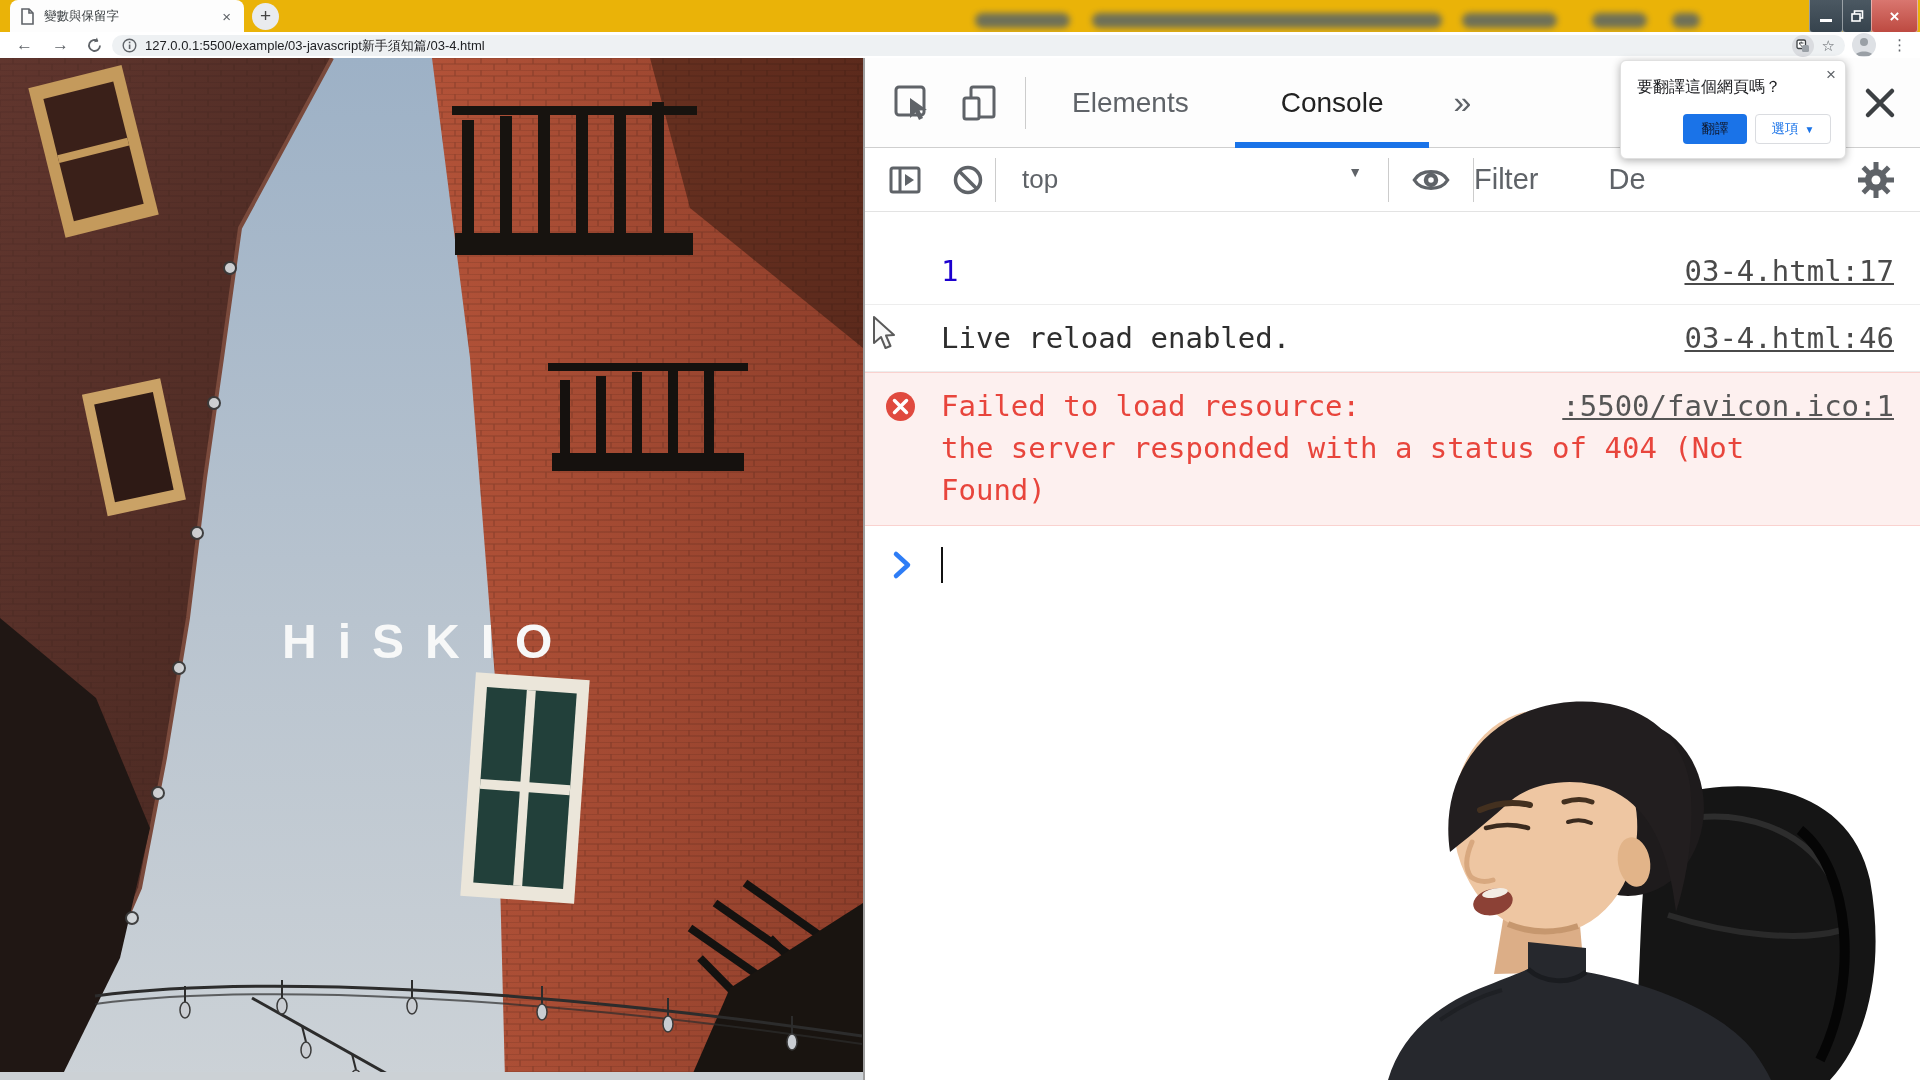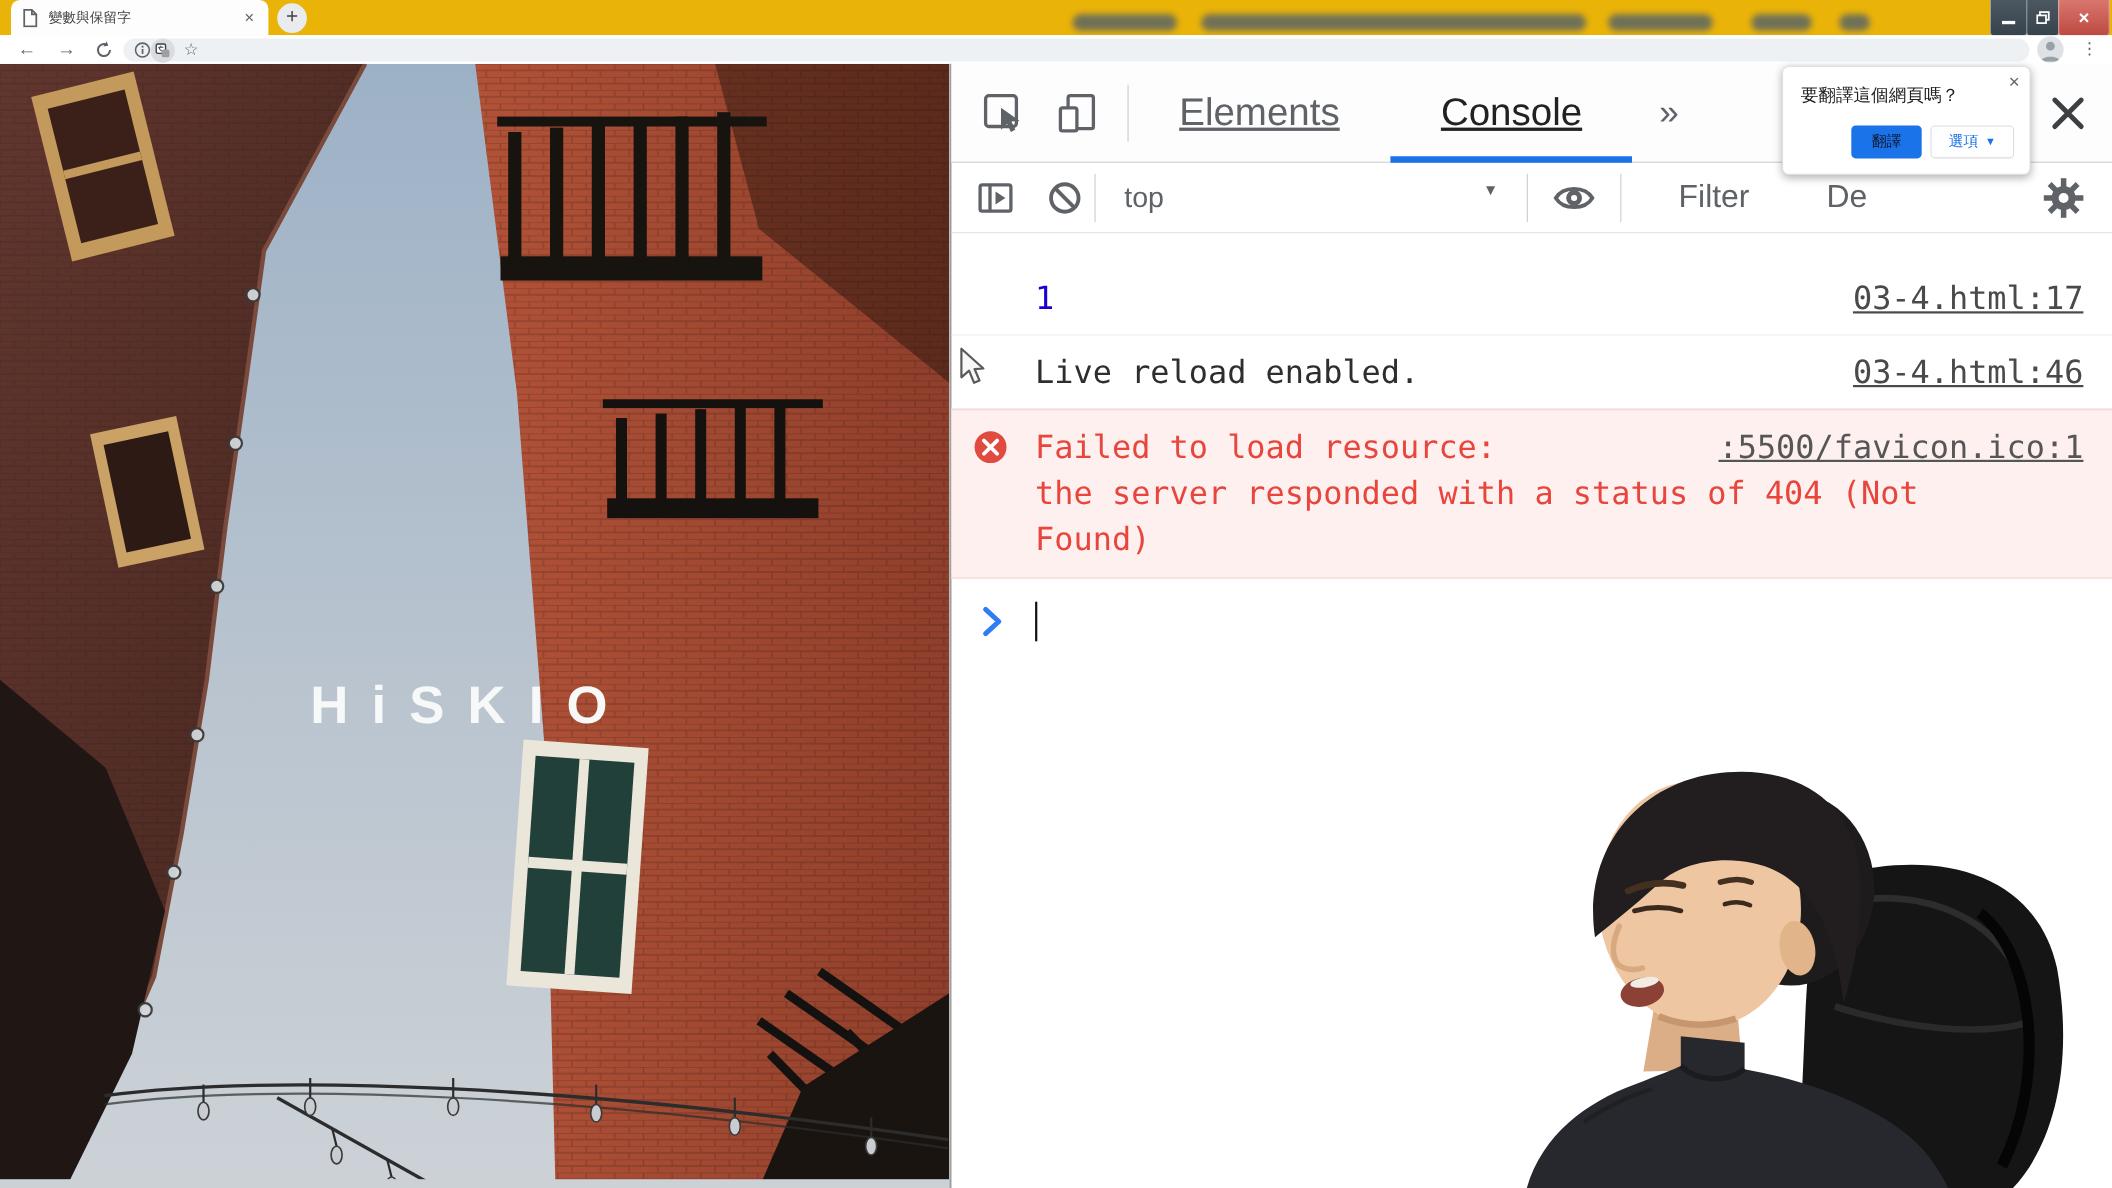--- a/index.html
+++ b/index.html
@@ -49,21 +49,21 @@
   #hero-text { position:absolute; left:282px; top:556px; font-size:48px; font-weight:bold;
                letter-spacing:21px; color:#f7f8f8; }
 
   
   #devtools { position:absolute; left:863px; top:0; width:1057px; height:1022px; background:#fff;
               border-left:2px solid #9e9e9e; }
   .dt-header { height:90px; display:flex; align-items:center; padding-left:28px;
                border-bottom:1px solid #cfcfcf; background:#fdfdfd; }
   .dt-icon { flex:none; }
   .vsep { width:1px; height:52px; background:#ccc; flex:none; }
-  .dt-tab { height:90px; line-height:90px; padding:0 46px; font-size:35px; color:#5f6368;text-decoration:underline; }
+  .dt-tab { height:90px; line-height:90px; padding:0 46px; font-size:28px; color:#5f6368; }
   .dt-tab.active { color:#222; box-shadow:inset 0 -6px 0 #1a73e8; }
   .more-tabs { font-size:32px; color:#5f6368; margin-left:24px; }
   .dt-toolbar { height:64px; display:flex; align-items:center; padding-left:22px;
                 border-bottom:1px solid #e3e3e3; }
   .ctx-select { width:340px; display:flex; align-items:flex-start; margin:0 26px; }
   .ctx-label { font-size:26px; color:#5f6368; flex:1; }
   .tri { color:#5f6368; font-size:14px; }
   .tb-label { font-size:29px; color:#5f6368; }
 
   
@@ -146,20 +146,21 @@
     <svg class="navicon" style="left:86px;top:5px;" width="17" height="17" viewBox="0 0 17 17">
       <path d="M14,8.5 a5.5,5.5 0 1 1 -2.2,-4.4" fill="none" stroke="#5f6368" stroke-width="1.8"></path>
       <path d="M11,0.5 L12.2,4.6 L8,5.2 Z" fill="#5f6368"></path>
     </svg>
     <div id="omnibox">
       <svg width="15" height="15" viewBox="0 0 15 15">
         <circle cx="7.5" cy="7.5" r="6.3" fill="none" stroke="#5f6368" stroke-width="1.4"></circle>
         <rect x="6.8" y="6.5" width="1.6" height="4.5" fill="#5f6368"></rect>
         <rect x="6.8" y="3.6" width="1.6" height="1.7" fill="#5f6368"></rect>
       </svg>
+      <span class="url-text">127.0.0.1:5500/example/03-javascript新手須知篇/03-4.html</span>
       <span class="translate-chip">
         <svg width="14" height="14" viewBox="0 0 14 14">
           <rect x="1" y="1" width="8.5" height="8.5" rx="1.5" fill="#fff" stroke="#3c4043" stroke-width="1.3"></rect>
           <path d="M3,4 h4.5 M5.2,2.6 v1.4 M3.4,4 c0.6,2 2,3.4 3.8,4" stroke="#3c4043" stroke-width="1" fill="none"></path>
           <rect x="6" y="6" width="7" height="7" rx="1.5" fill="#9aa0a6"></rect>
         </svg>
       </span>
       <span class="star box-icon">☆</span>
     </div>
     <div class="avatar">
@@ -332,21 +333,21 @@
           <span class="ctx-label">top</span>
           <span class="tri">▼</span>
         </div>
         <div class="vsep" style="height:44px;"></div>
         <svg width="40" height="30" viewBox="0 0 36 26" style="margin:0 22px;">
           <path d="M3,13 C9,3 27,3 33,13 C27,23 9,23 3,13 Z" fill="none" stroke="#5f6368" stroke-width="3"></path>
           <circle cx="18" cy="13" r="6.5" fill="#5f6368"></circle>
             <circle cx="18" cy="13" r="2.5" fill="#fff"></circle>
         </svg>
         <div class="vsep" style="height:44px;"></div>
-        <span class="tb-label" style="margin-left:52px;">Filter</span>
+        <span class="tb-label" style="">Filter</span>
         <span class="tb-label" style="margin-left:70px;">De</span>
         <svg width="40" height="40" viewBox="0 0 40 40" style="margin-left:auto;margin-right:24px;">
           <g fill="#5f6368">
             <rect x="17.5" y="2" width="5" height="8"></rect>
               <rect x="17.5" y="30" width="5" height="8"></rect>
             <rect x="2" y="17.5" width="8" height="5"></rect>
               <rect x="30" y="17.5" width="8" height="5"></rect>
             <rect x="17.5" y="2" width="5" height="8" transform="rotate(45 20 20)"></rect>
             <rect x="17.5" y="30" width="5" height="8" transform="rotate(45 20 20)"></rect>
             <rect x="2" y="17.5" width="8" height="5" transform="rotate(45 20 20)"></rect>

